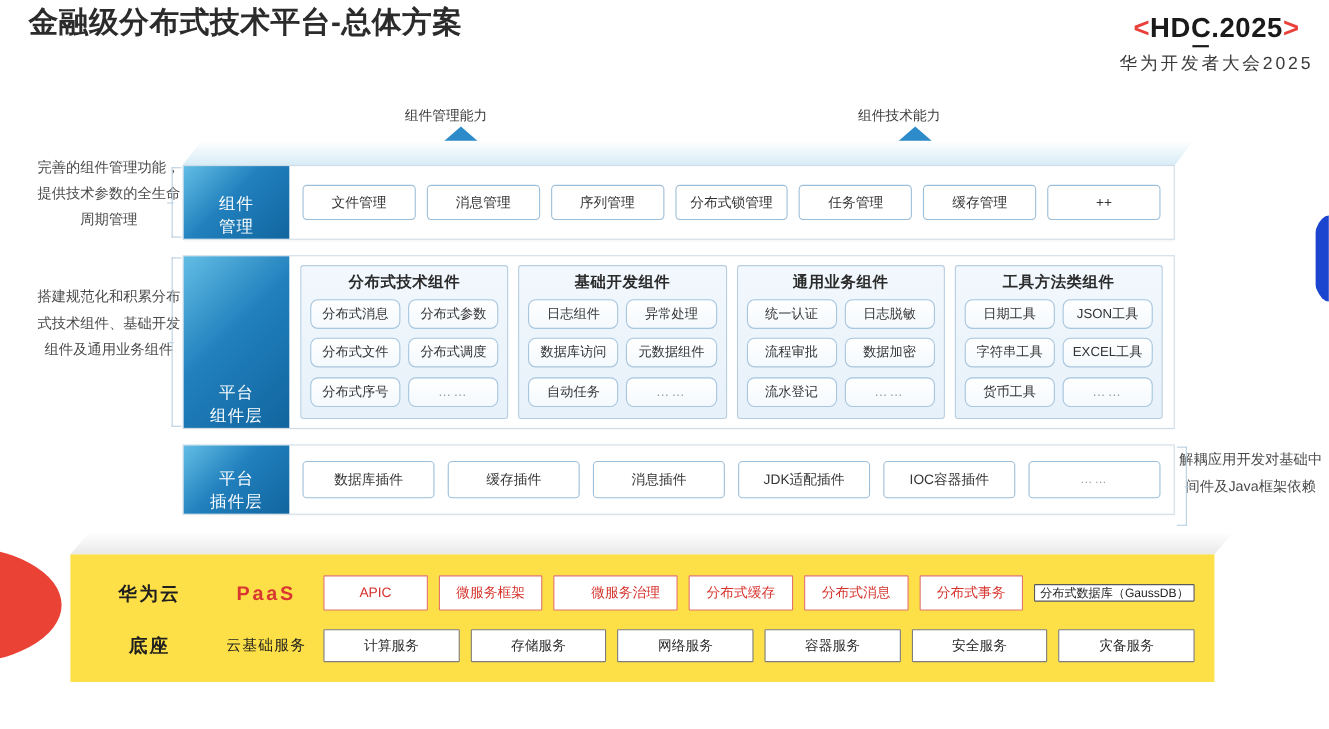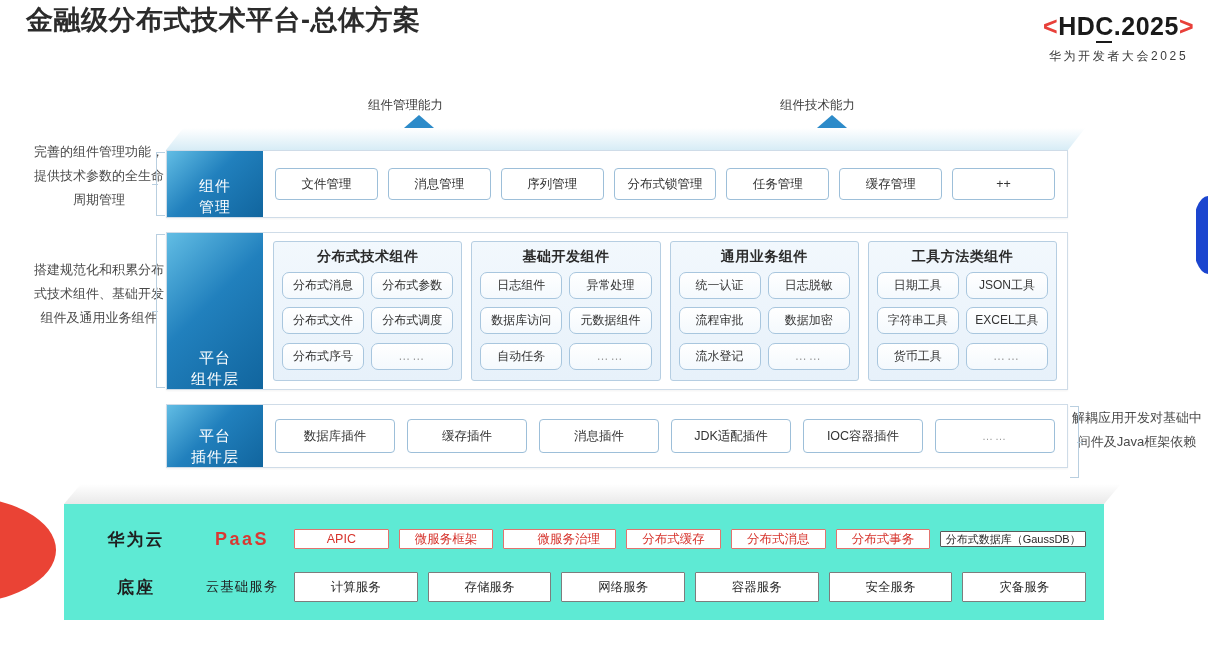--- a/index.html
+++ b/index.html
@@ -21,21 +21,21 @@
     position: absolute; right: 14px; top: 14px;
     text-align: center; white-space: nowrap;
   }
   .hdc-line1 { font-size: 25px; font-weight: bold; color: #1a1a1a; letter-spacing: .5px; line-height: 1; }
   .hdc-line1 .brk { color: #e8403a; font-weight: bold; }
   .hdc-c { position: relative; display: inline-block; }
   .hdc-c::after {
     content: ""; position: absolute; left: 1px; right: 2px; bottom: -4px;
     height: 2px; background: #1a1a1a;
   }
-  .hdc-line2 { font-size: 12px; color: #3b3b3b; letter-spacing: 2.6px; margin-top: 9px; }
+  .hdc-line2 { font-size: 16px; color: #3b3b3b; letter-spacing: 2.6px; margin-top: 9px; }
 
   
   .red-wedge {
     position: absolute; left: -44px; top: 496px;
     width: 100px; height: 108px;
     background: #ea4335;
     border-radius: 0 100% 100% 0 / 0 50% 50% 0;
   }
   .blue-lens {
     position: absolute; right: -16px; top: 196px;
@@ -147,38 +147,38 @@
   
   .slab-top {
     position: absolute; left: 64px; top: 484px;
     width: 1040px; height: 20px;
     background: linear-gradient(180deg,#ffffff 0%, #e9e9e9 100%);
     transform: skewX(-40deg); transform-origin: bottom left;
   }
   .slab {
     position: absolute; left: 64px; top: 504px;
     width: 1040px; height: 116px;
-    background: #5eead4;
+    background: #fde047;
   }
   .slab-inner { position: absolute; inset: 0; padding: 14px 18px 12px 18px; }
   .base-row { display: flex; align-items: center; height: 42px; }
   .base-row + .base-row { margin-top: 6px; }
   .base-title {
     width: 108px; flex: 0 0 108px; text-align: center;
     font-size: 17px; font-weight: bold; color: #1f1f1f; letter-spacing: 2px;
   }
   .base-sub {
     width: 104px; flex: 0 0 104px; text-align: center;
     font-size: 13.5px; color: #1f1f1f; letter-spacing: 1px;
   }
   .base-sub.paas { font-size: 18px; font-weight: bold; color: #d93832; letter-spacing: 2.5px; }
   .base-items { flex: 1; display: flex; gap: 10px; align-items: center; }
   .box-red {
     border: 1.3px solid #e2736e; background: #ffffff; color: #d6342d;
-    font-size: 12.5px; height: 20px; display: flex; align-items: center;
+    font-size: 12.5px; height: 32px; display: flex; align-items: center;
     justify-content: center; white-space: nowrap; border-radius: 1px;
   }
   .box-gray {
     border: 1.3px solid #7d7d7d; background: #ffffff; color: #2b2b2b;
     font-size: 12.5px; height: 30px; display: flex; align-items: center;
     justify-content: center; white-space: nowrap; border-radius: 1px;
   }
   .box-dark {
     border: 1.3px solid #5a5a5a; background: #ffffff; color: #1f1f1f;
     font-size: 11px; height: 16px; display: flex; align-items: center;

